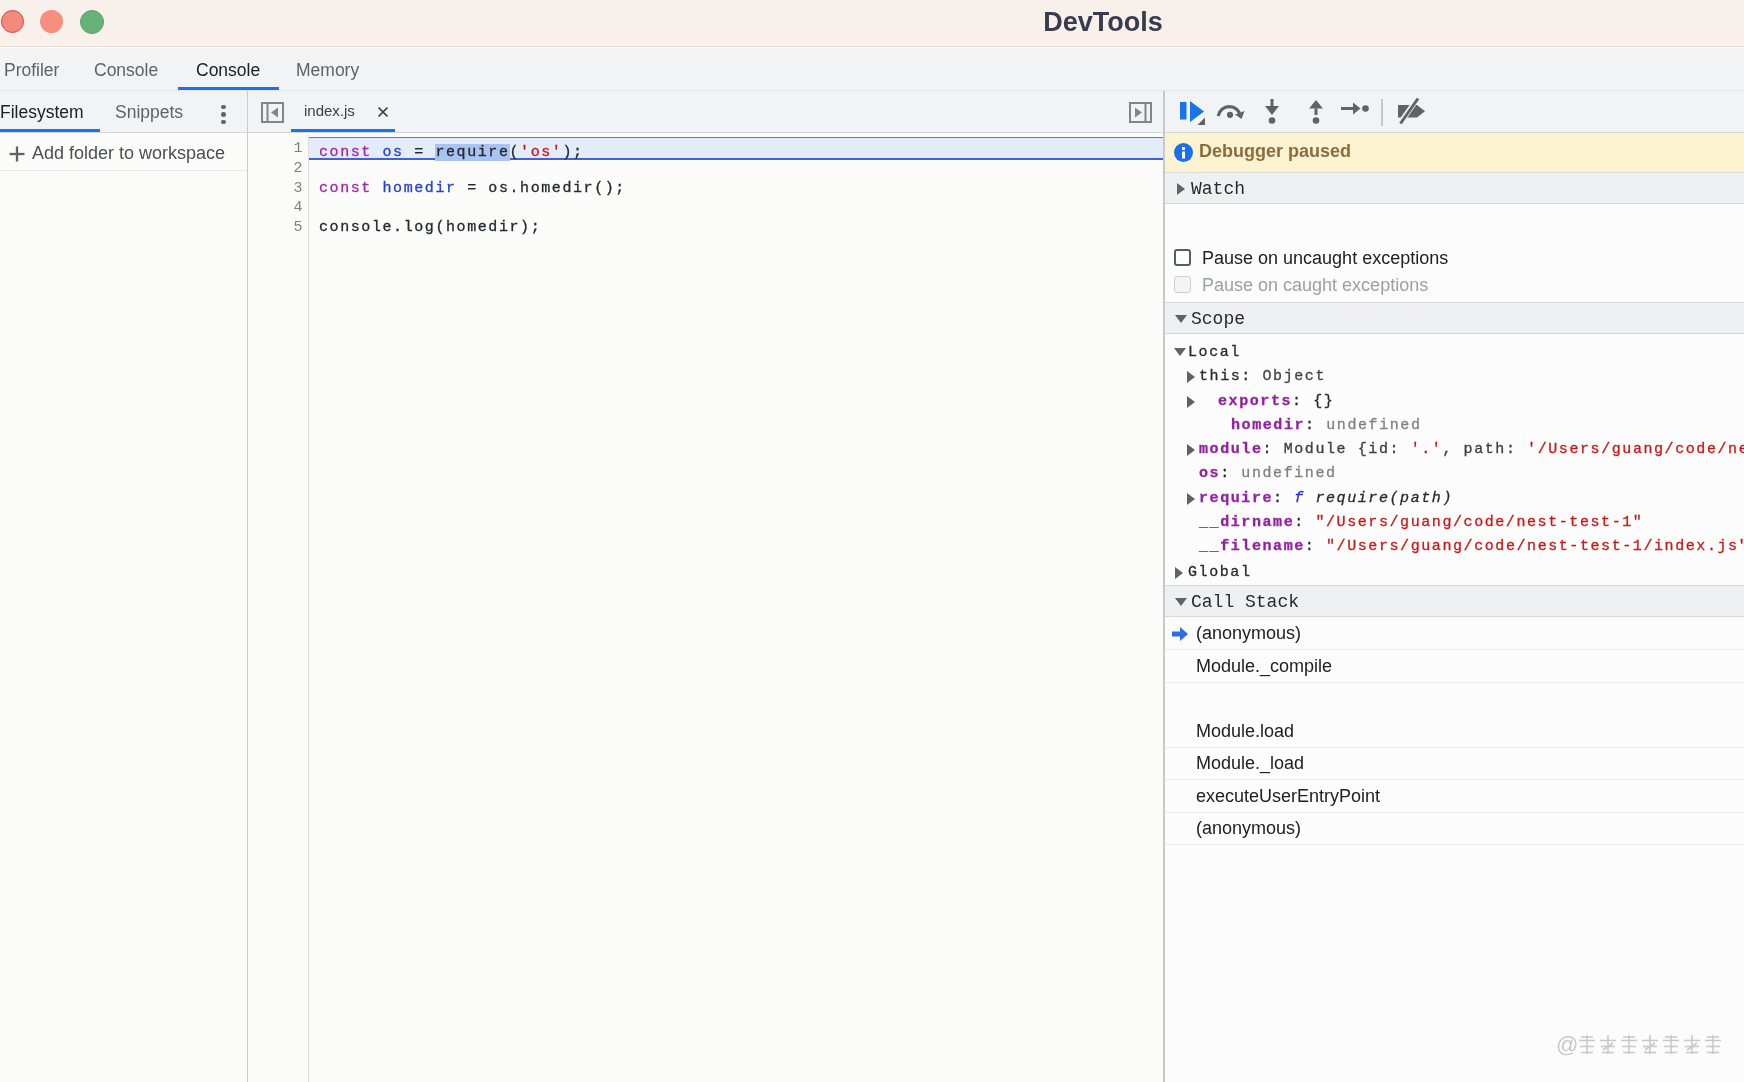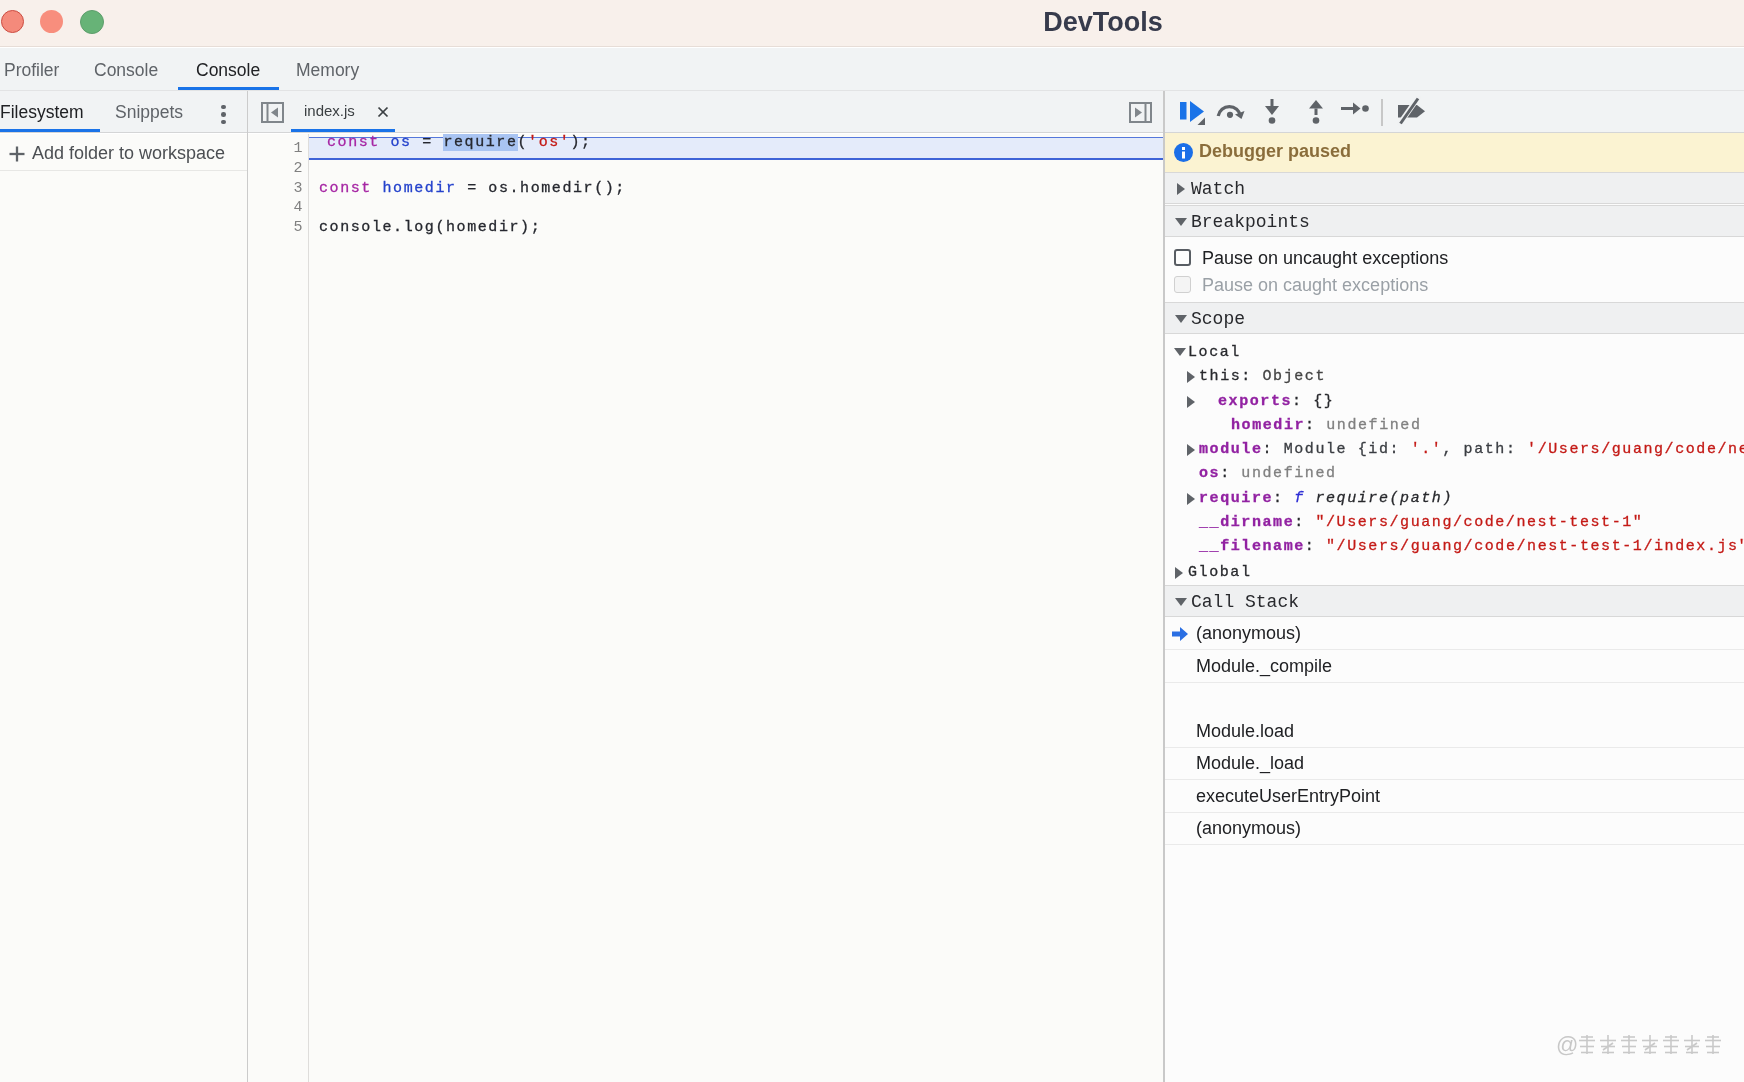--- a/index.html
+++ b/index.html
@@ -154,42 +154,38 @@
 </div>
 
 <div class="abs" id="editor">
   <div id="gutterline"></div>
   <div id="execband"></div>
   <div class="lnum" style="top:6px;">1</div>
   <div class="lnum" style="top:25.8px;">2</div>
   <div class="lnum" style="top:45.6px;">3</div>
   <div class="lnum" style="top:65.4px;">4</div>
   <div class="lnum" style="top:85.2px;">5</div>
-  <div class="codeline" style="top:0;margin-left:8px;"><span class="kw">const</span> <span class="def">os</span> = <span class="sel">require</span>(<span class="str">'os'</span>);</div>
+  <div class="codeline" style="top:10px;"><span class="kw">const</span> <span class="def">os</span> = <span class="sel">require</span>(<span class="str">'os'</span>);</div>
   <div class="codeline" style="top:45.6px;"><span class="kw">const</span> <span class="def">homedir</span> = os.homedir();</div>
   <div class="codeline" style="top:85.2px;">console.log(homedir);</div>
 </div>
 
 <div class="abs" id="rightpanel">
   <div id="banner">
     <svg style="position:absolute;left:9px;top:10px;" width="19" height="19" viewBox="0 0 19 19">
       <circle cx="9.5" cy="9.5" r="9.5" fill="#1B6FE8"></circle>
       <rect x="8" y="4" width="3" height="3" fill="#fff"></rect>
       <rect x="8" y="8.5" width="3" height="7" fill="#fff"></rect>
     </svg>
     <span style="position:absolute;left:34px;top:8px;font-size:18px;font-weight:bold;color:#8A6D3B;">Debugger paused</span>
   </div>
 
   <div class="sechead" style="top:39px;">
     <div class="tri-r" style="left:12px;top:10px;"></div>
       <span>Watch</span>
-  </div>
-  <div class="sechead" style="top:72px;">
-    <div class="tri-d" style="left:10px;top:12px;"></div>
-      <span>Breakpoints</span>
   </div>
 
   <div class="cb" style="top:116px;border:2px solid #585D63;background:#FDFDFD;"></div>
   <div class="bp-label" style="top:115px;color:#202124;">Pause on uncaught exceptions</div>
   <div class="cb" style="top:143px;border:1px solid #D0D0D0;background:#F4F4F4;"></div>
   <div class="bp-label" style="top:142px;color:#9AA0A6;">Pause on caught exceptions</div>
 
   <div class="sechead" style="top:169px;">
     <div class="tri-d" style="left:10px;top:12px;"></div>
       <span>Scope</span>

